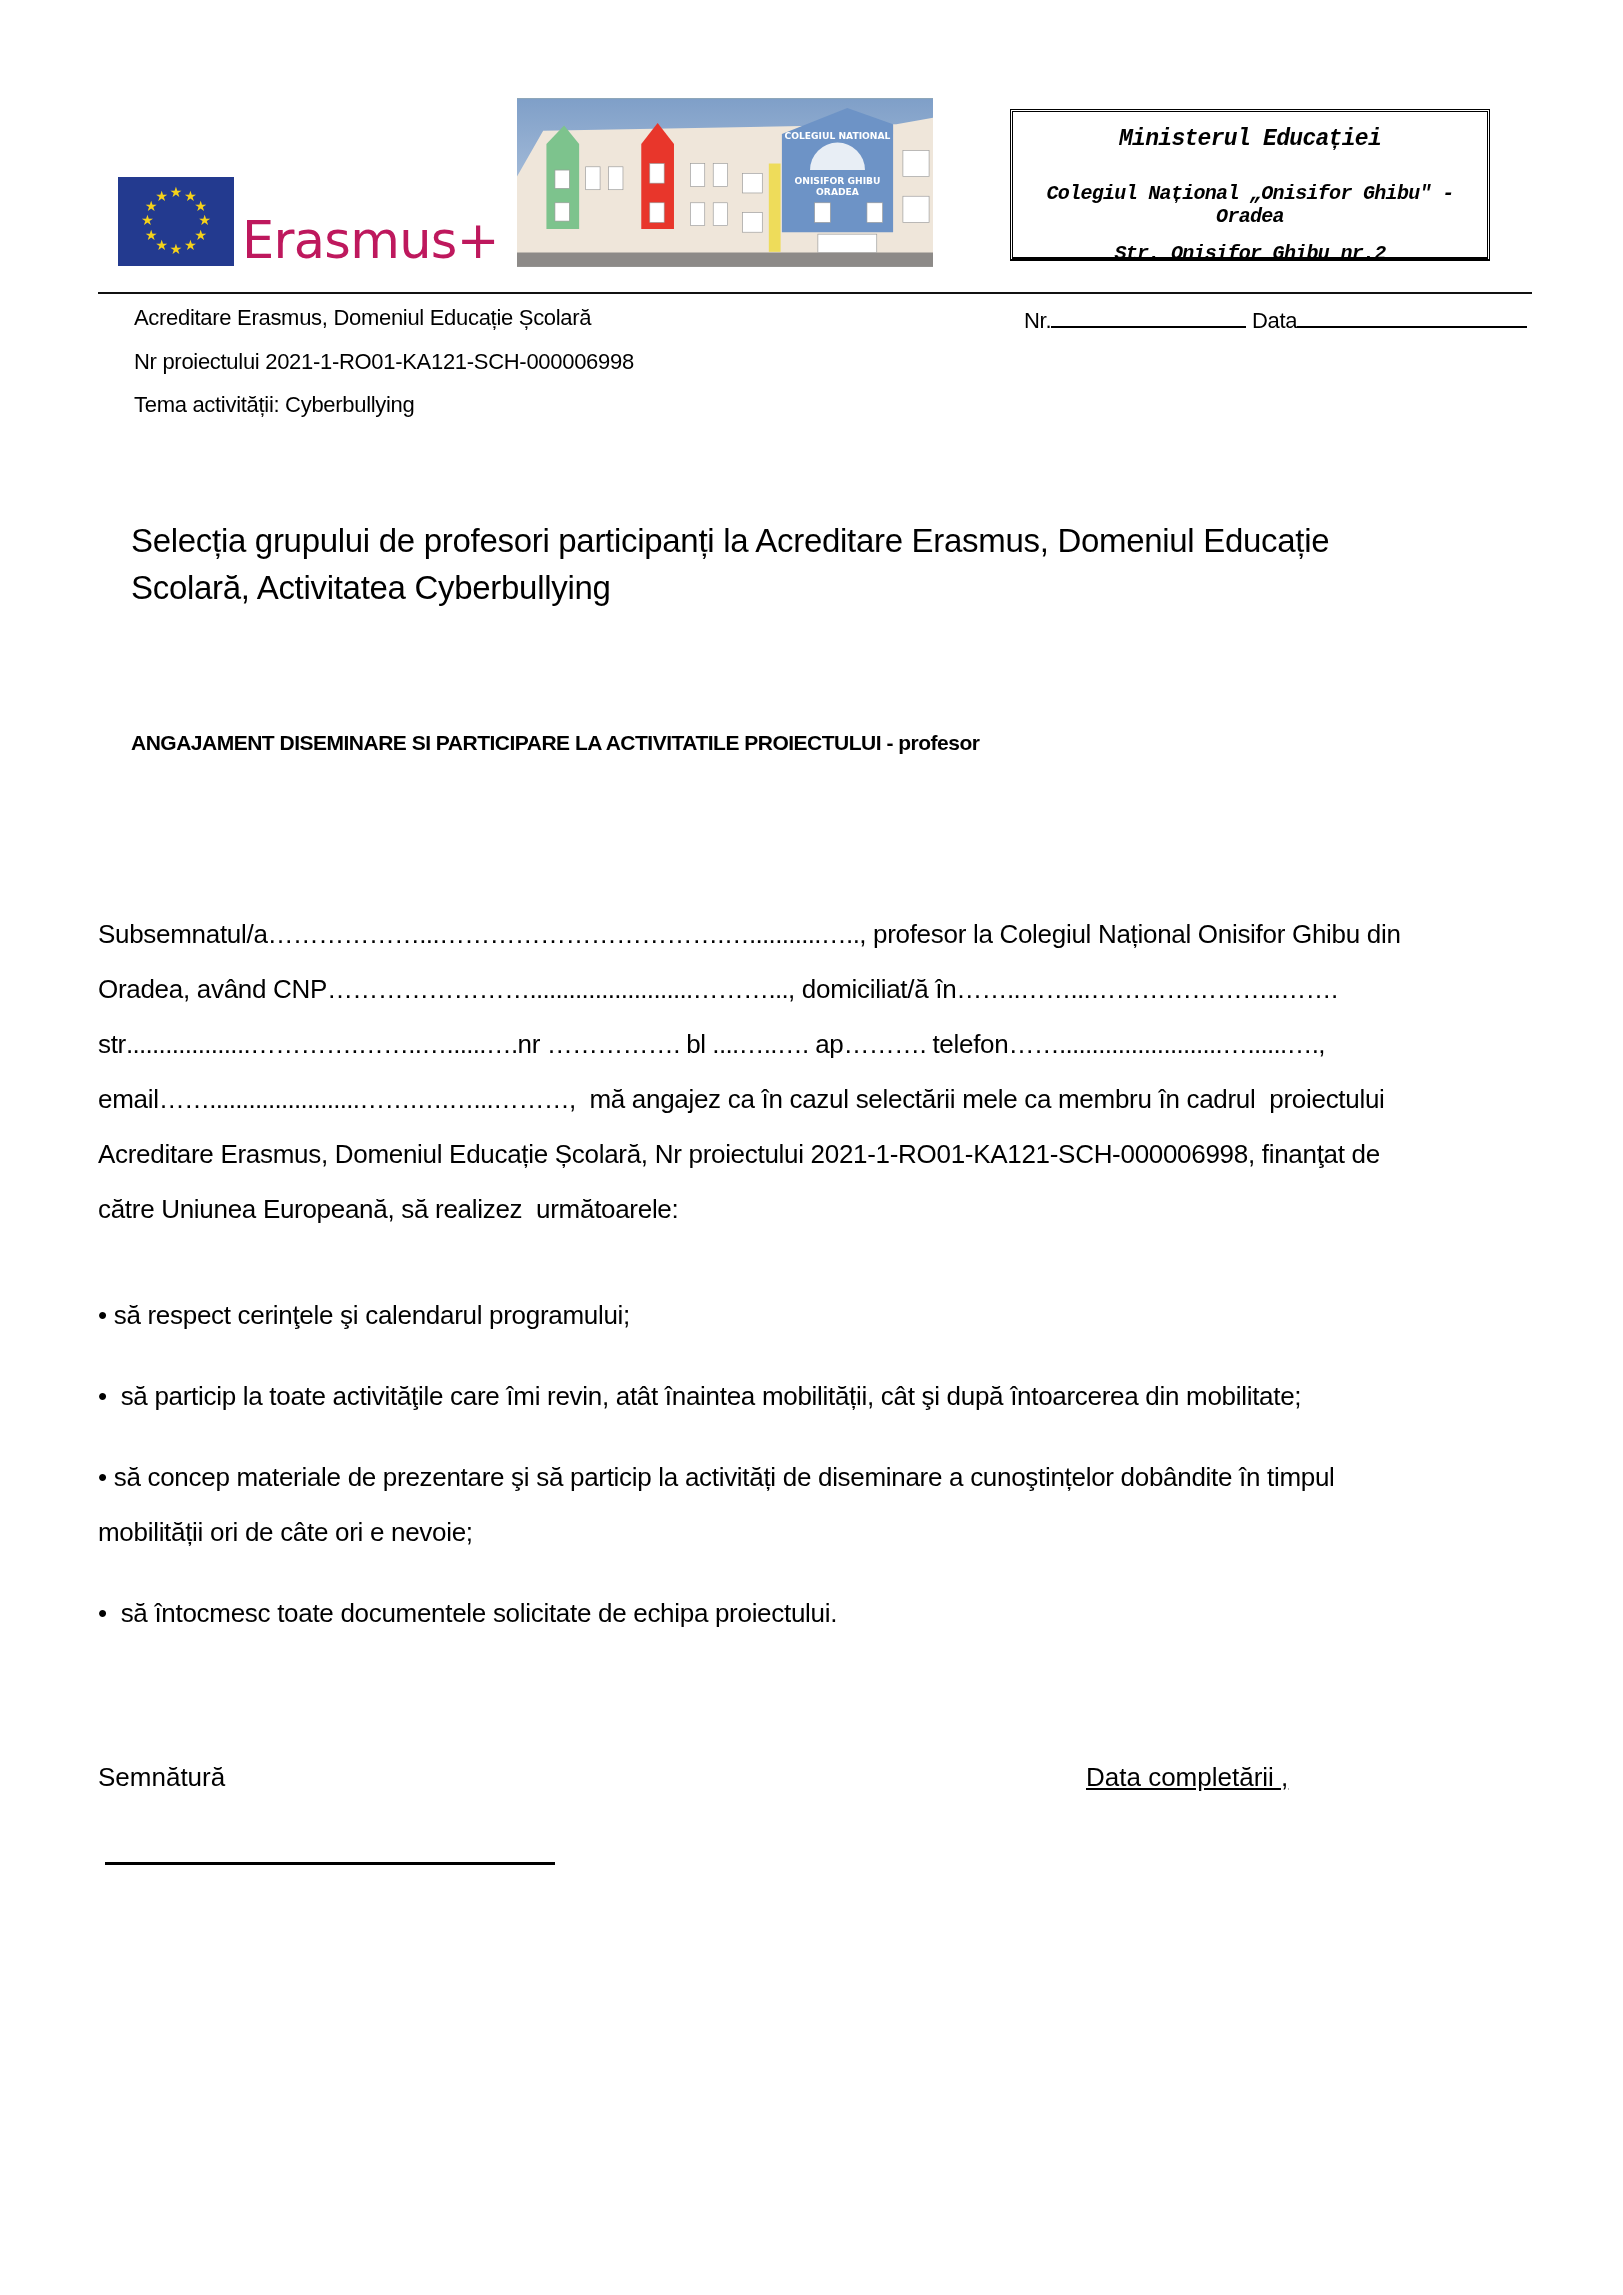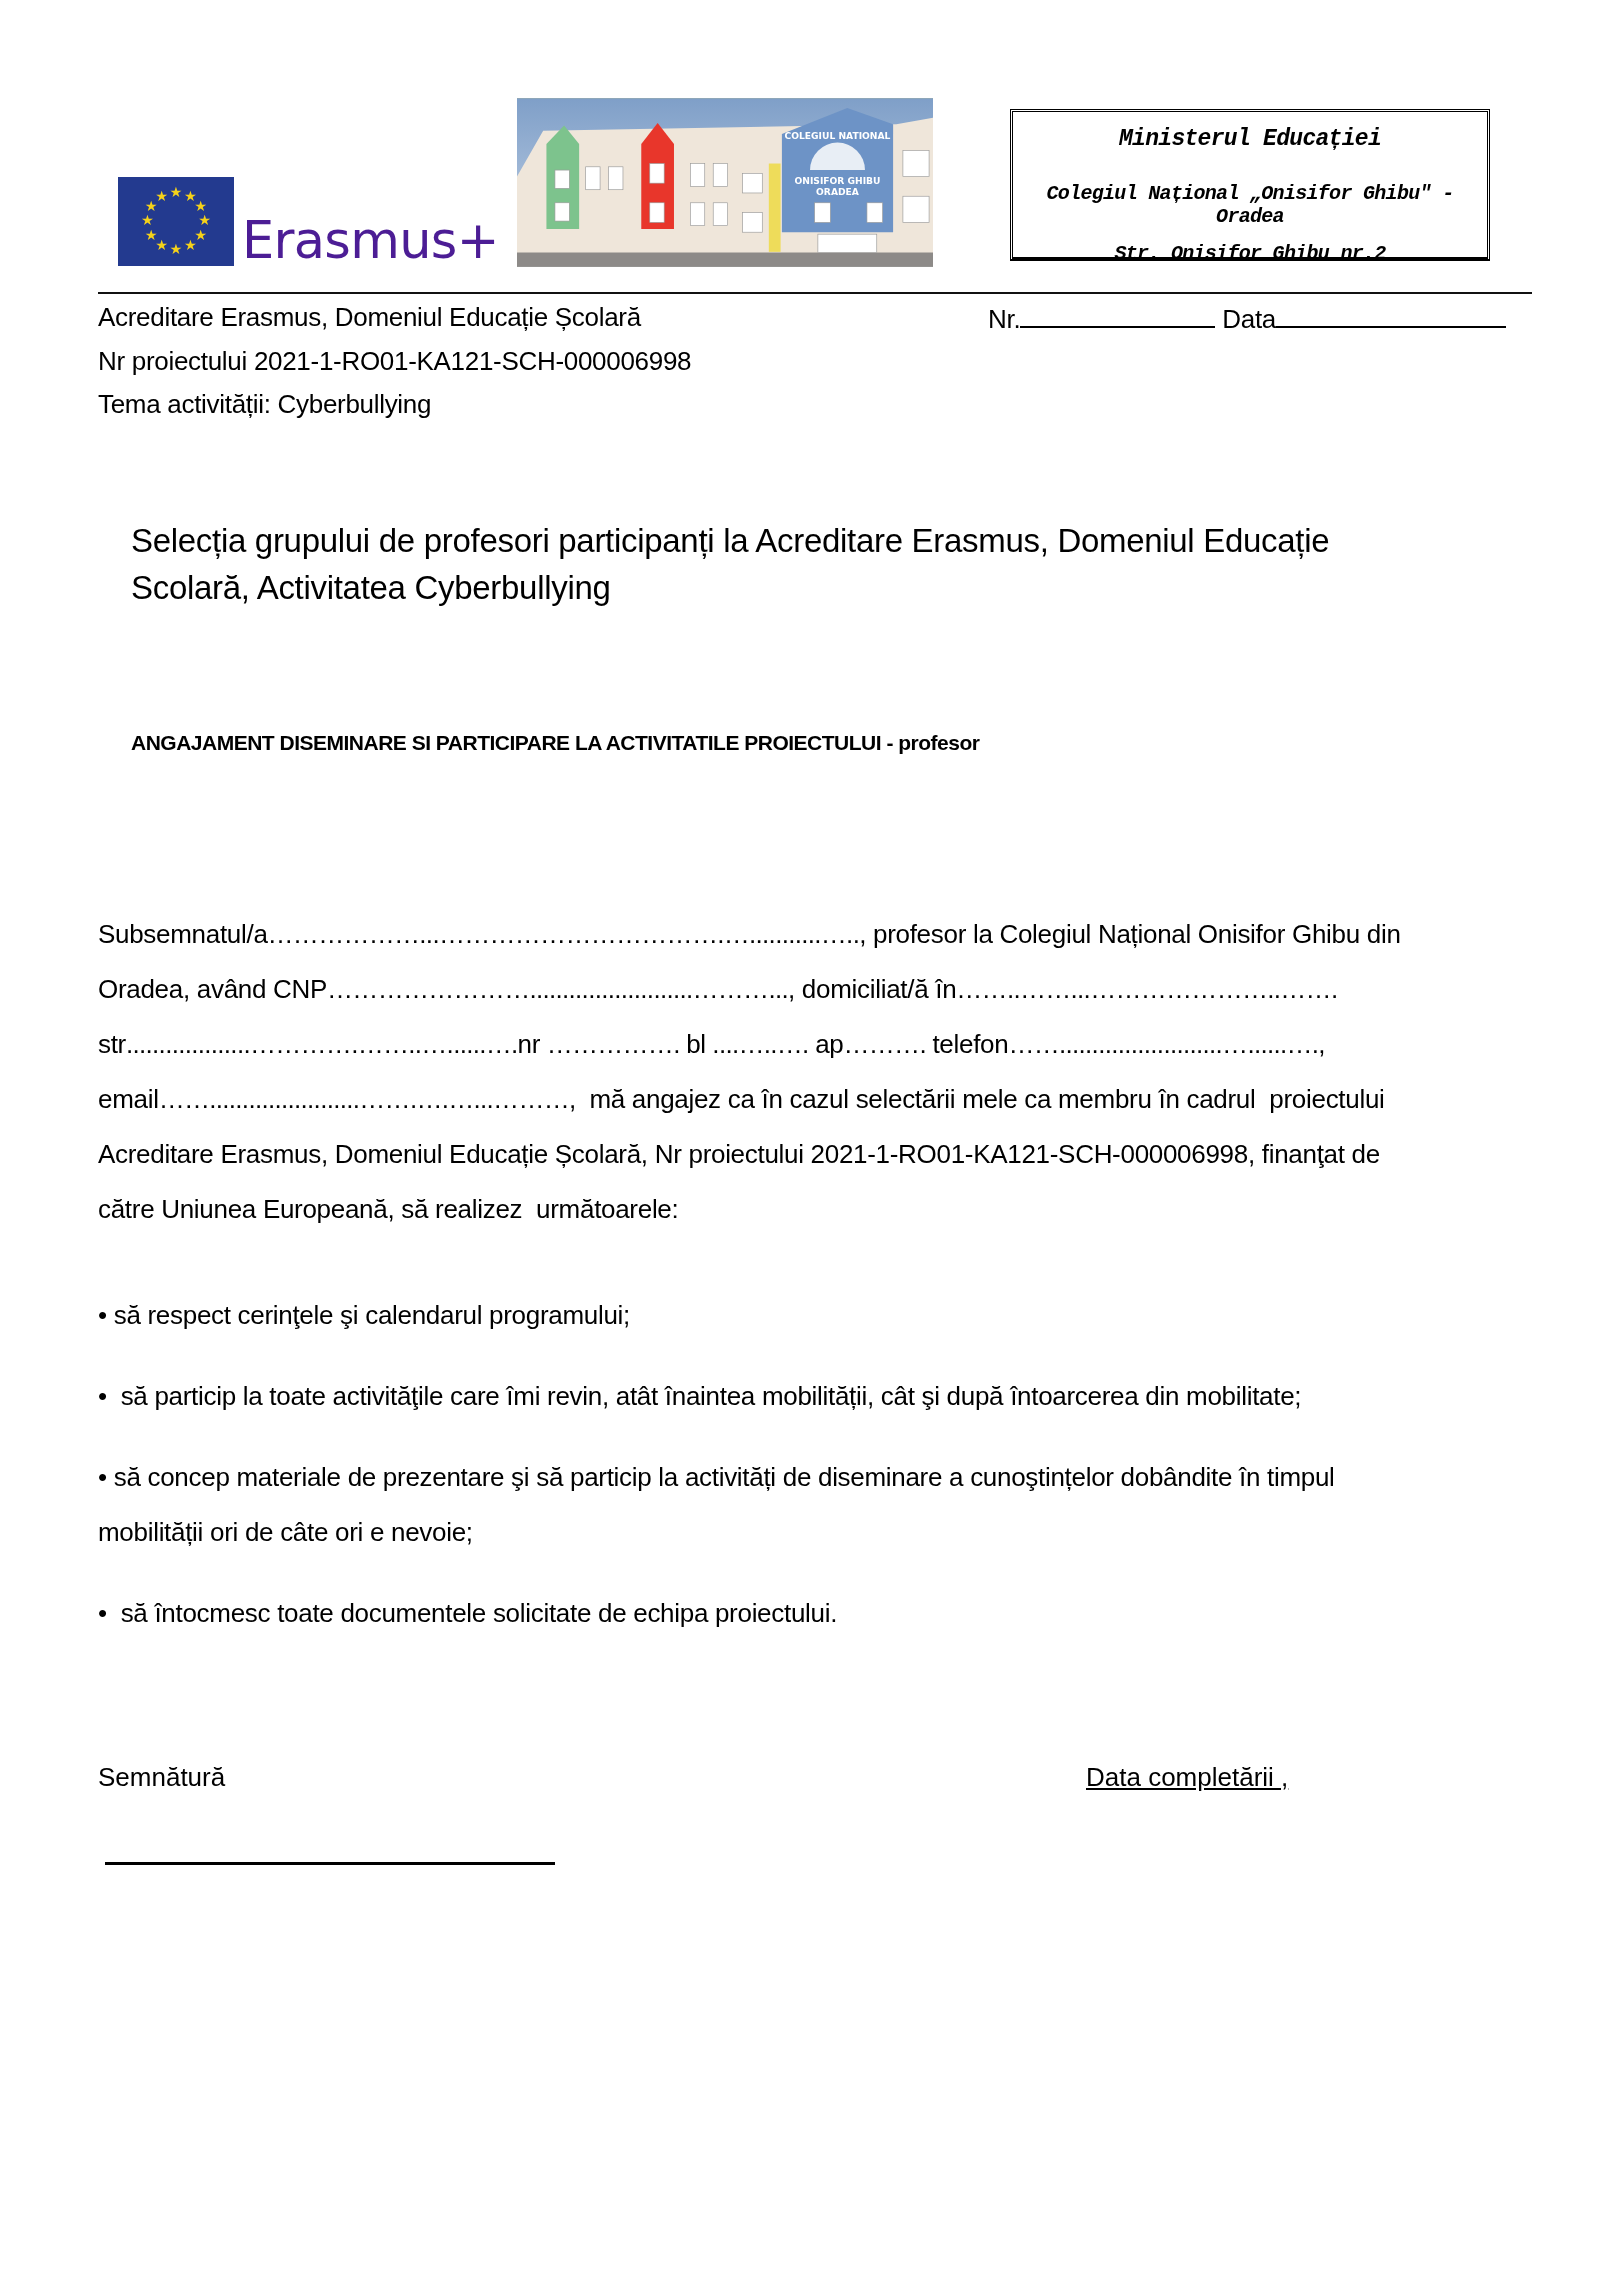--- a/index.html
+++ b/index.html
@@ -4,36 +4,36 @@
 <style>
   html, body { margin: 0; padding: 0; background: #ffffff; }
   body { width: 1623px; height: 2295px; position: relative; overflow: hidden;
          font-family: "Liberation Sans", sans-serif; color: #000; }
   .abs { position: absolute; }
 
   
   .erasmus-logo { left: 118px; top: 177px; width: 353px; height: 92px; }
   .eu-flag { position: absolute; left: 0; top: 0; width: 116px; height: 89px; background: #233a8f; }
   .erasmus-word { position: absolute; left: 124px; top: 38px; font-size: 51px; line-height: 52px;
-                  color: #4c1d95; font-family: "DejaVu Sans", sans-serif; letter-spacing: -0.7px; }
+                  color: #be185d; font-family: "DejaVu Sans", sans-serif; letter-spacing: -0.7px; }
 
   
   .school-photo { left: 517px; top: 98px; width: 416px; height: 169px; overflow: hidden; background: #fde047; }
 
   
   .inst-box { left: 1010px; top: 109px; width: 480px; height: 152px; box-sizing: border-box;
               border: 3.9px double #000; border-bottom: 4.6px solid #000; overflow: hidden; text-align: center;
               font-family: Liberation Mono, monospace; font-style: italic; font-weight: bold; }
   .inst-line1 { position: absolute; left: 0; right: 0; top: 14.4px; font-size: 23px; letter-spacing: -0.7px; }
   .inst-line2 { position: absolute; left: 0; right: 0; top: 70px; font-size: 20px; letter-spacing: -0.7px; }
   .inst-line3 { position: absolute; left: 0; right: 0; top: 130px; font-size: 20px; letter-spacing: -0.7px; }
 
   .top-rule { left: 98px; top: 292px; width: 1434px; height: 0; border-top: 2.6px solid #111; }
 
-  .meta-text { font-size: 26px; line-height: 31px; letter-spacing: -0.3px; }
+  .meta-text { font-size: 22px; line-height: 31px; letter-spacing: -0.3px; margin-left: 36px; }
   .meta1 { left: 98px; top: 302px; }
   .meta2 { left: 98px; top: 346px; }
   .meta3 { left: 98px; top: 389px; }
   .nr-data { left: 988px; top: 302px; white-space: nowrap; }
   .blank { display: inline-block; border-bottom: 2.6px solid #000; height: 23.6px; vertical-align: baseline; }
 
   .title { left: 131px; width: 1374px; top: 517px; text-align: left; font-size: 33px; line-height: 47px; letter-spacing: -0.3px; }
   .subtitle { left: 131px; width: 1374px; top: 731px; text-align: left; font-size: 21px; font-weight: bold; letter-spacing: -0.5px; }
 
   .body { left: 98px; width: 1433px; font-size: 26px; letter-spacing: -0.3px; white-space: nowrap; }

